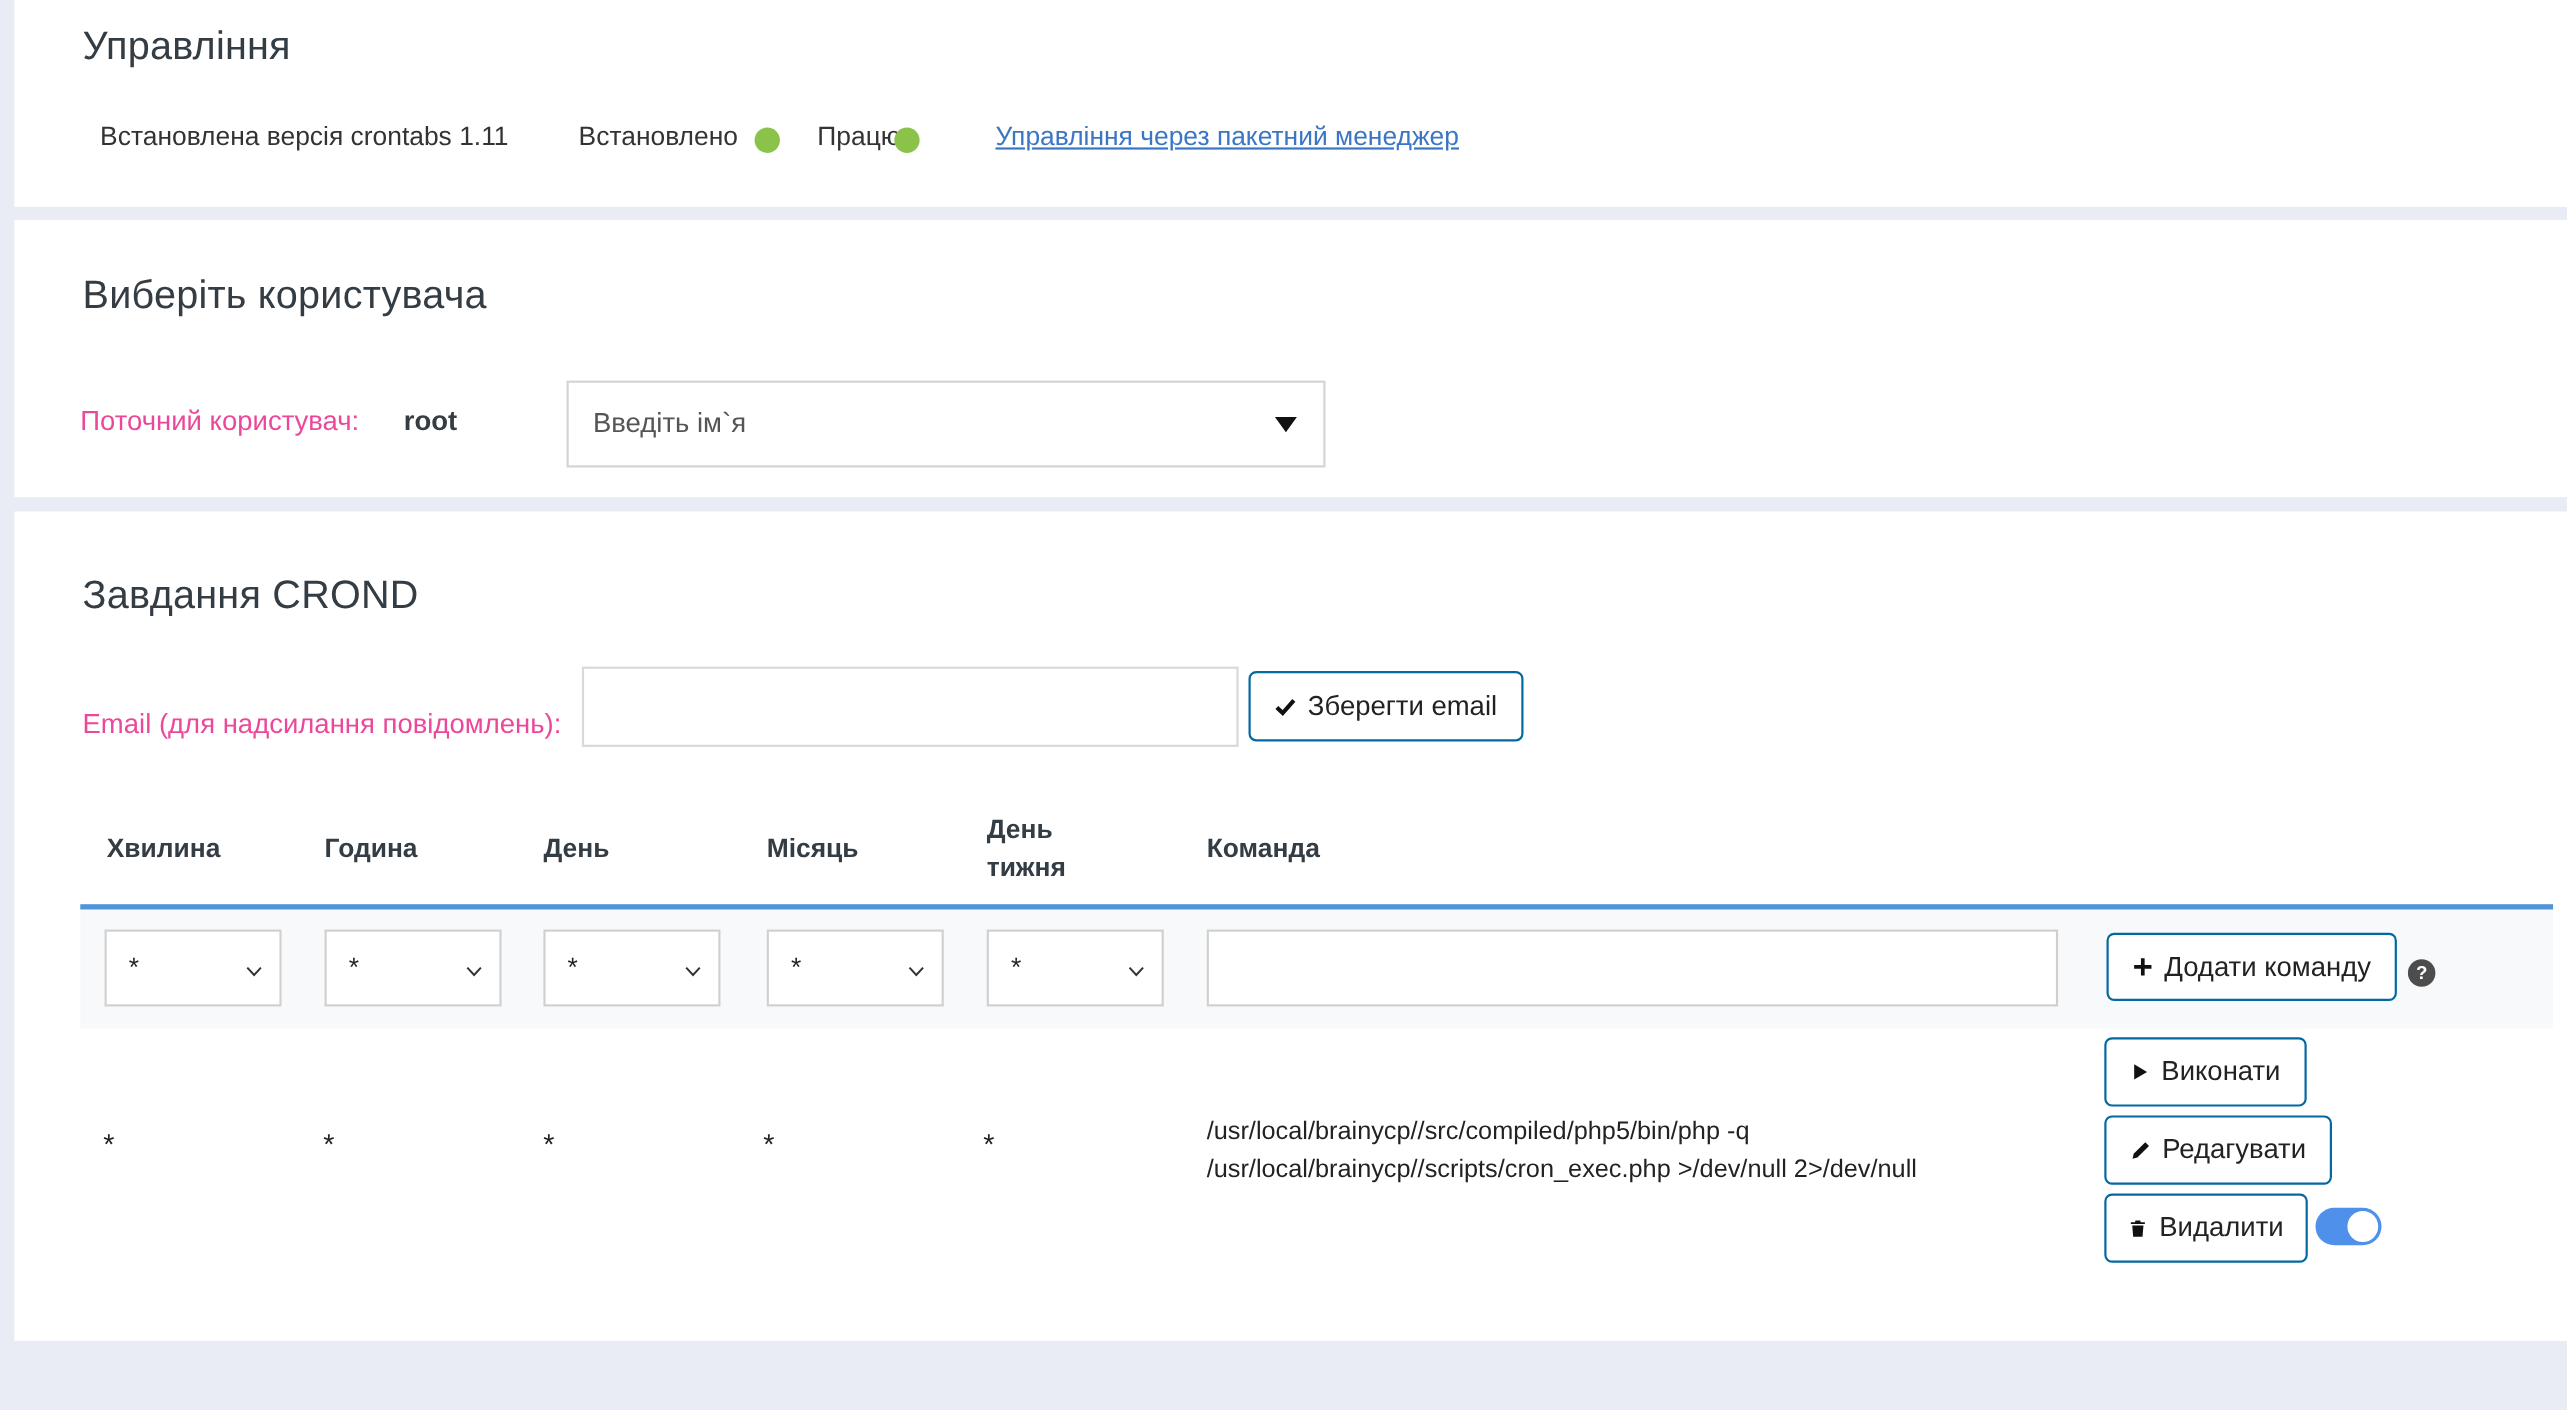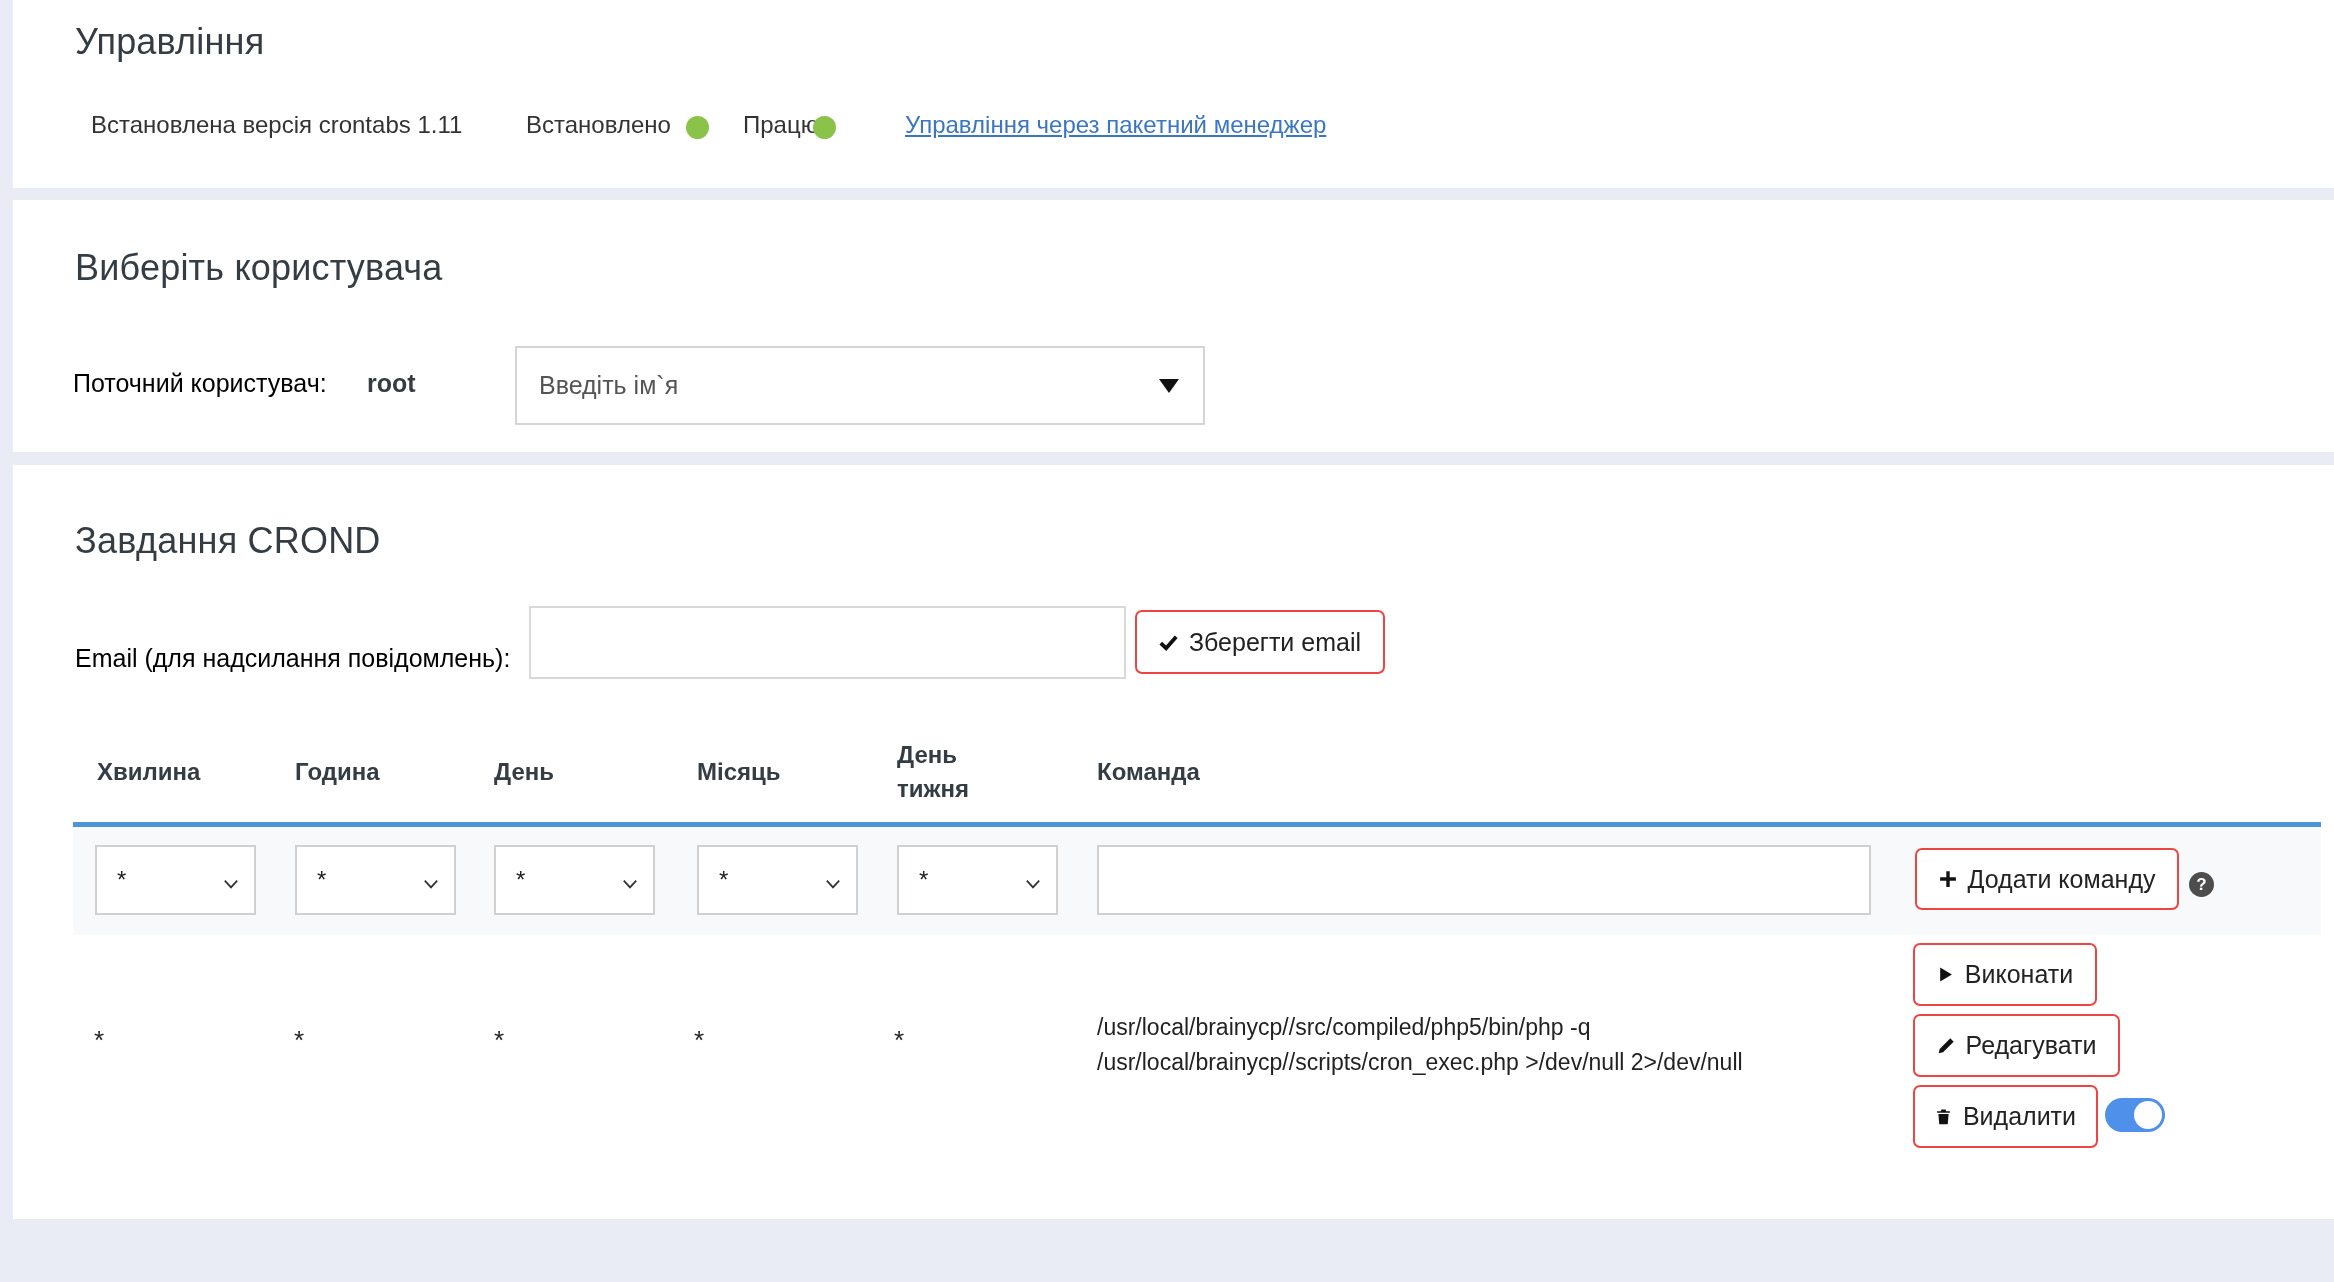--- a/index.html
+++ b/index.html
@@ -34,21 +34,21 @@
     position:absolute;top:116px;width:23px;height:23px;border-radius:50%;
     background:var(--green,#8bc34a);
   }
   .pm-link{
     color:var(--link-blue,#3b76c4);
     text-decoration:underline;
     cursor:pointer;
   }
 
   
-  .field-label{font-size:25px;color:#000000;white-space:nowrap;}
+  .field-label{font-size:25px;color:#ec4899;white-space:nowrap;}
   .bold-value{font-weight:700;color:#343c44;}
   .big-select{
     position:absolute;
     background:#fff;
     border:2px solid #d4d4d4;
     box-sizing:border-box;
     display:flex;align-items:center;
     font-size:25px;color:#555;
     cursor:pointer;
   }
@@ -66,21 +66,21 @@
     background:#fff;
     border:2px solid #d9d9d9;
     box-sizing:border-box;
     font-size:25px;color:#333;
     padding:0 18px;
     outline:none;
   }
   .btn{
     position:absolute;
     background:#fff;
-    border:2px solid #ef4444;
+    border:2px solid #0369a1;
     border-radius:7px;
     box-sizing:border-box;
     display:flex;align-items:center;justify-content:center;
     font-size:25px;color:#222;
     cursor:pointer;
     white-space:nowrap;
   }
   .btn .ico{display:inline-flex;margin-right:11px;}
   .btn svg{display:block;}
 

